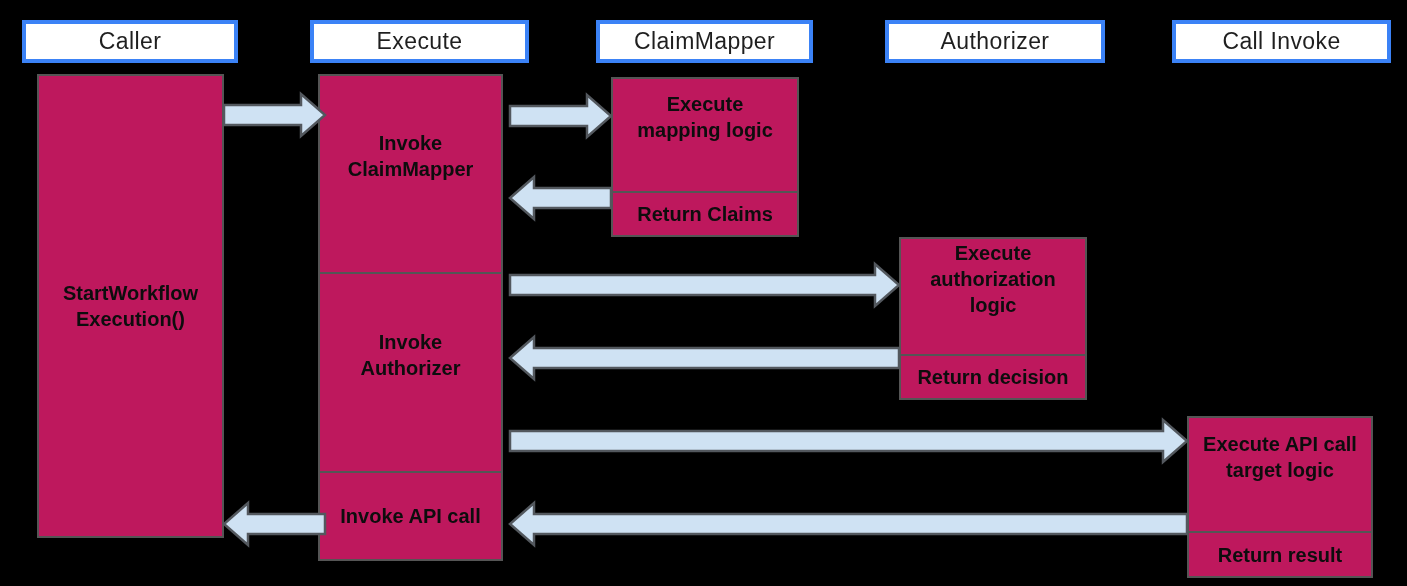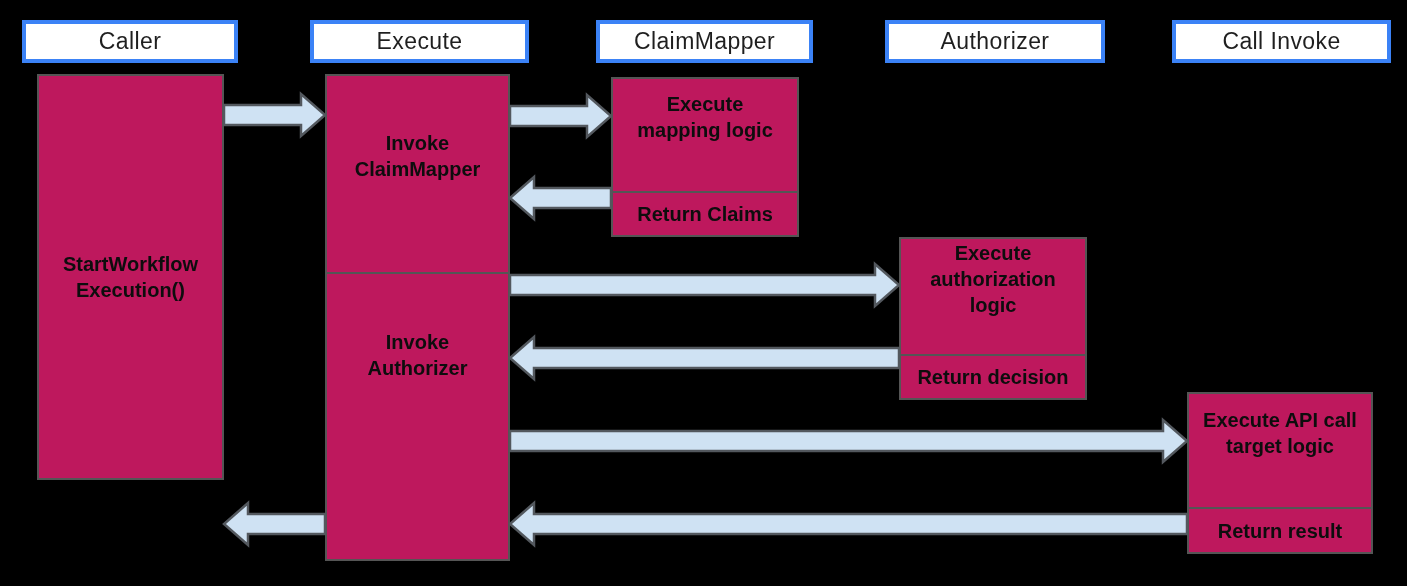--- a/index.html
+++ b/index.html
@@ -53,25 +53,25 @@
     text-align: center;
     font-weight: 700;
     font-size: 20px;
     line-height: 1.3;
     color: #0d0d0d;
     white-space: pre-line;
     box-sizing: border-box;
   }
   .cell + .cell { border-top: 2px solid #555555; margin-top: 36px; }
 
-  #col-caller   { left: 37px;   top: 74px;  width: 187px; height: 406px; }
-  #col-frontend { left: 325px;  top: 74px;  width: 185px; height: 487px; }
+  #col-caller   { left: 37px;   top: 74px;  width: 187px; height: 464px; }
+  #col-frontend { left: 318px;  top: 74px;  width: 185px; height: 487px; }
   #col-claim    { left: 611px;  top: 77px;  width: 188px; height: 160px; }
   #col-auth     { left: 899px;  top: 237px; width: 188px; height: 163px; }
-  #col-target   { left: 1187px; top: 392px; width: 186px; height: 162px; }
+  #col-target   { left: 1187px; top: 416px; width: 186px; height: 162px; }
 
   #col-caller .cell { flex: 1; }
   #cell-invoke-cm   { height: 160px; }
   #cell-invoke-auth { height: 163px; }
   #cell-invoke-api  { flex: 1; }
   #cell-cm-exec     { height: 76px; }
   #cell-cm-ret      { flex: 1; }
   #cell-auth-exec   { height: 79px; }
   #cell-auth-ret    { flex: 1; }
   #cell-tgt-exec    { height: 77px; }
@@ -116,20 +116,21 @@
   <div class="col" id="col-caller">
     <div class="cell">StartWorkflow
 Execution()</div>
   </div>
 
   <div class="col" id="col-frontend">
     <div class="cell" id="cell-invoke-cm">Invoke
 ClaimMapper</div>
     <div class="cell" id="cell-invoke-auth">Invoke
 Authorizer</div>
+    <div class="cell" id="cell-invoke-api">Invoke API call</div>
   </div>
 
   <div class="col" id="col-claim">
     <div class="cell" id="cell-cm-exec">Execute
 mapping logic</div>
     <div class="cell" id="cell-cm-ret">Return Claims</div>
   </div>
 
   <div class="col" id="col-auth">
     <div class="cell" id="cell-auth-exec">Execute

